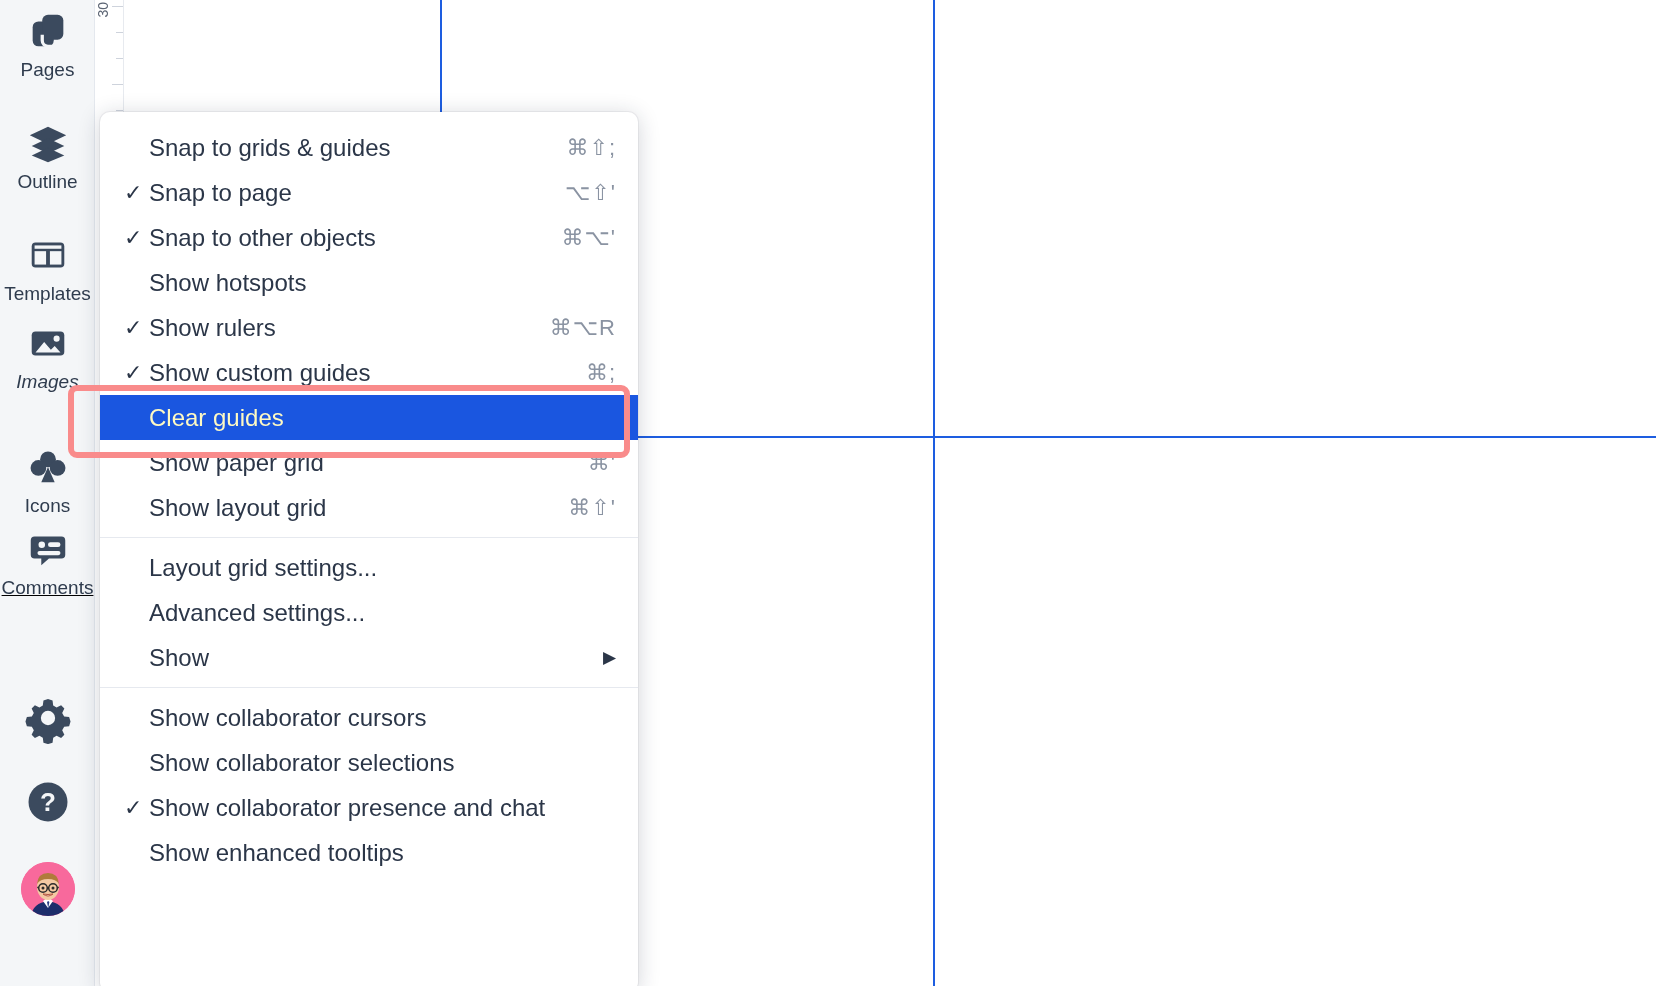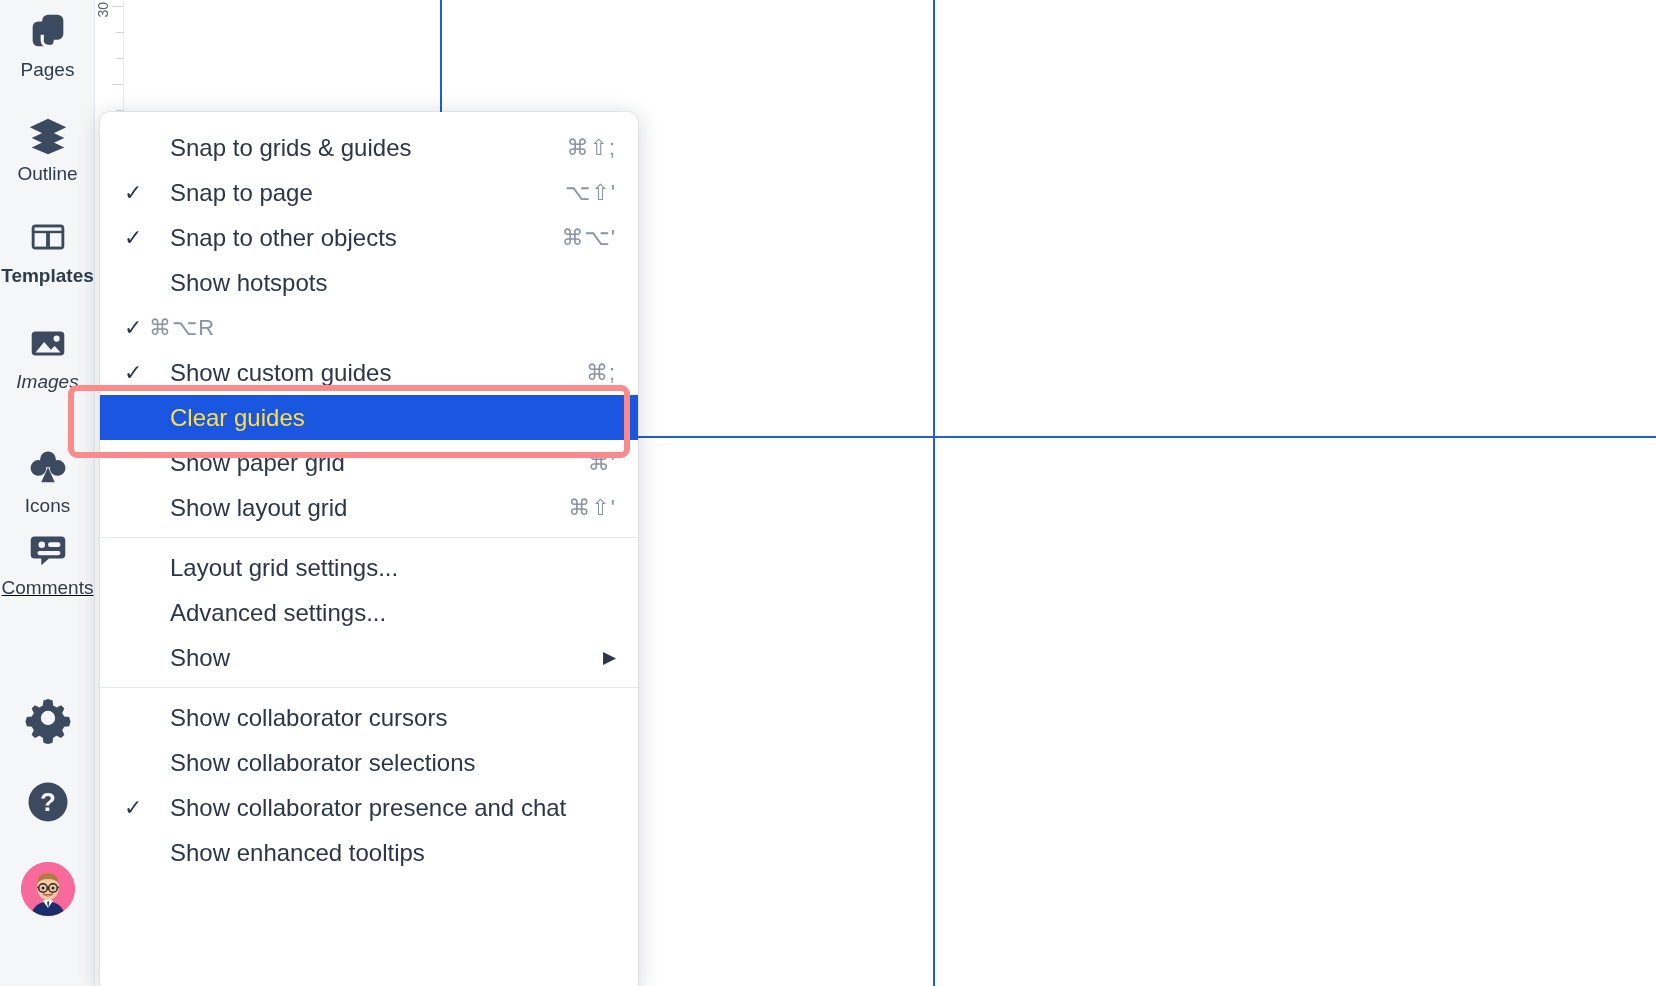--- a/index.html
+++ b/index.html
@@ -86,30 +86,30 @@
     cursor: pointer;
     font-size: 24px;
     color: #2b3648;
     font-family: "Liberation Sans", sans-serif;
   }
   .mi .chk {
     width: 25px; flex: 0 0 25px;
     font-size: 22px; color: #2b3648;
     line-height: 1;
   }
-  .mi .lbl { flex: 1 1 auto; white-space: nowrap; margin-left: 21px; }
+  .mi .lbl { flex: 1 1 auto; white-space: nowrap; }
   .mi .sc {
     flex: 0 0 auto;
     font-size: 22px; color: #8a93a2;
     letter-spacing: 1px;
     font-family: "Liberation Sans", sans-serif;
   }
   .mi .arrow { flex: 0 0 auto; color: #2b3648; font-size: 17px; }
   .mi.selected { background: #1a56e0; }
-  .mi.selected .lbl, .mi.selected .chk { color: #fde047; }
+  .mi.selected .lbl, .mi.selected .chk { color: #fef9c3; }
   .msep { height: 1px; background: #e6e9ef; margin: 7px 0; }
 
   
   #annot {
     position: absolute;
     left: 68px; top: 385px;
     width: 562px; height: 73px;
     border: 6px solid #f98b8b;
     border-radius: 9px;
     z-index: 9;
@@ -140,31 +140,31 @@
 
     <div class="side-item" style="top:8px;">
       <svg class="side-ico" viewBox="0 0 48 48">
         <rect x="8" y="14" width="22" height="26" rx="6" fill="#3b4a5e"></rect>
         <rect x="18" y="7" width="22" height="26" rx="6" fill="#3b4a5e"></rect>
         <path d="M18 28 v6 a6 6 0 0 0 6 6 h6" fill="none" stroke="#f4f6f8" stroke-width="3.4"></path>
       </svg>
       <span class="side-lbl">Pages</span>
     </div>
 
-    <div class="side-item" style="top:112px;">
+    <div class="side-item" style="top:120px;">
       <svg class="side-ico" viewBox="0 0 48 48">
         <path d="M24 7 L43 16 L24 25 L5 16 Z" fill="#3b4a5e"></path>
         <path d="M24 19 L41 27 L24 35 L7 27 Z" fill="#3b4a5e"></path>
         <path d="M24 29 L41 37 L24 44 L7 37 Z" fill="#3b4a5e"></path>
         <path d="M24 17 L41 25 L24 33 L7 25 Z" fill="#f4f6f8" opacity="0"></path>
       </svg>
       <span class="side-lbl">Outline</span>
     </div>
 
-    <div class="side-item" style="top:214px;font-weight:bold;">
+    <div class="side-item" style="top:232px;">
       <svg class="side-ico" viewBox="0 0 48 48">
         <rect x="7" y="11" width="34" height="26" rx="4" fill="#3b4a5e"></rect>
         <rect x="10" y="20" width="12" height="14" fill="#f4f6f8"></rect>
         <rect x="26" y="20" width="12" height="14" fill="#f4f6f8"></rect>
         <rect x="10" y="14" width="28" height="3.5" fill="#f4f6f8"></rect>
       </svg>
       <span class="side-lbl">Templates</span>
     </div>
 
     <div class="side-item" style="top:320px;font-style:italic;">
@@ -250,20 +250,21 @@
       <span class="lbl">Snap to other objects</span>
       <span class="sc">⌘⌥'</span>
     </div>
     <div class="mi">
       <span class="chk"></span>
       <span class="lbl">Show hotspots</span>
       <span class="sc"></span>
     </div>
     <div class="mi">
       <span class="chk">✓</span>
+      <span class="lbl">Show rulers</span>
       <span class="sc">⌘⌥R</span>
     </div>
     <div class="mi">
       <span class="chk">✓</span>
       <span class="lbl">Show custom guides</span>
       <span class="sc">⌘;</span>
     </div>
     <div class="mi selected">
       <span class="chk"></span>
       <span class="lbl">Clear guides</span>

